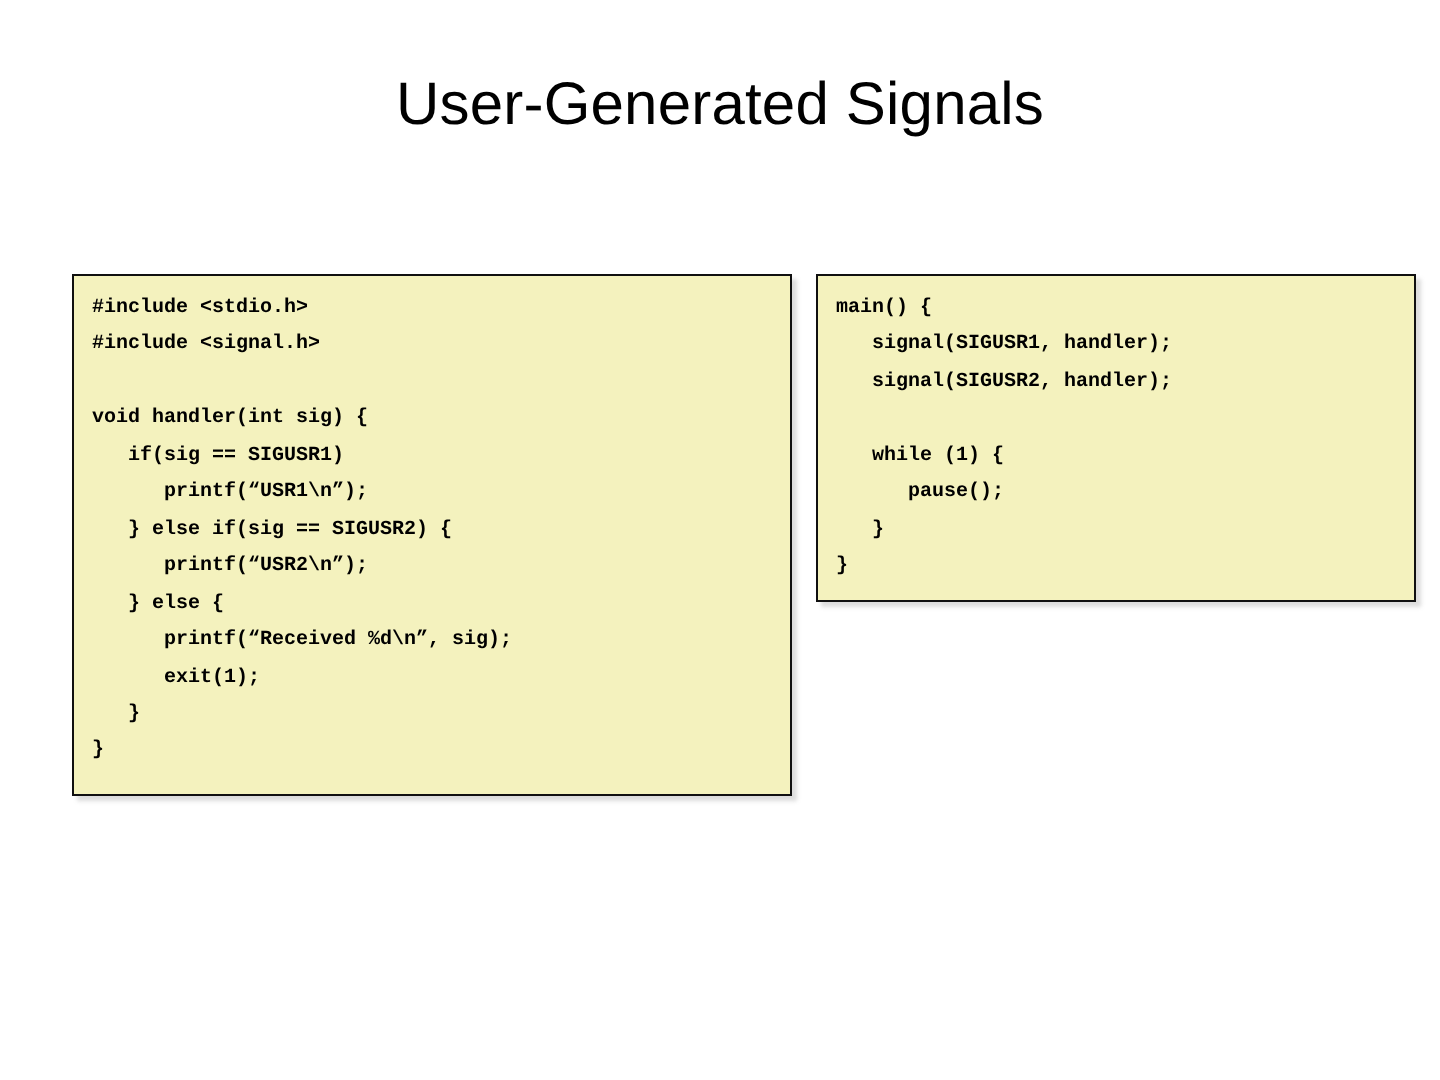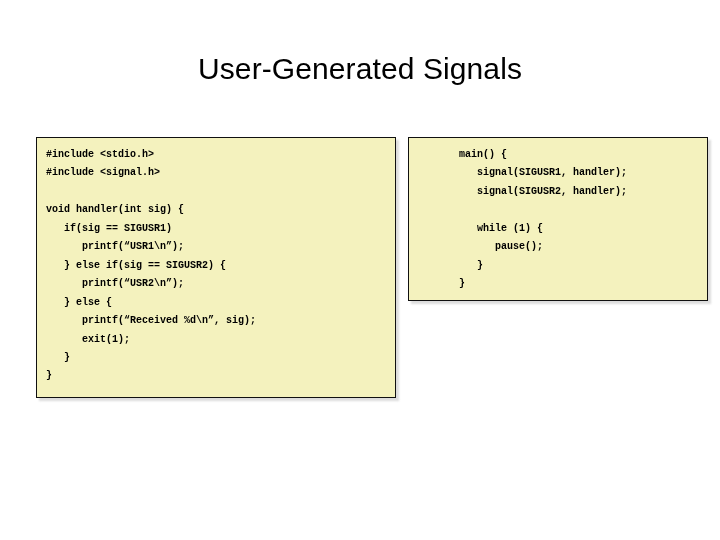--- a/index.html
+++ b/index.html
@@ -19,21 +19,21 @@
     position: absolute;
     left: 0; top: 0;
     width: 720px;
     height: 540px;
     background: #ffffff;
   }
 
   #slide-title {
     position: absolute;
     left: 0;
-    top: 52px;
+    top: 36px;
     width: 720px;
     text-align: center;
     font-family: "Liberation Sans", sans-serif;
     font-size: 30px;
     font-weight: 400;
     color: #000000;
     letter-spacing: 0.1px;
     white-space: nowrap;
   }
 
@@ -68,21 +68,20 @@
   }
 
   #code-box-main {
     left: 408px;
     top: 137px;
     width: 300px;
     height: 164px;
   }
   #code-box-main .code-text {
     padding: 8px 0 0 9px;
-    margin-left: 41px;
   }
 </style>
 </head>
 <body>
 
 <div id="slide">
 
   <div id="slide-title">User-Generated Signals</div>
 
   <div class="code-box" id="code-box-handler">

